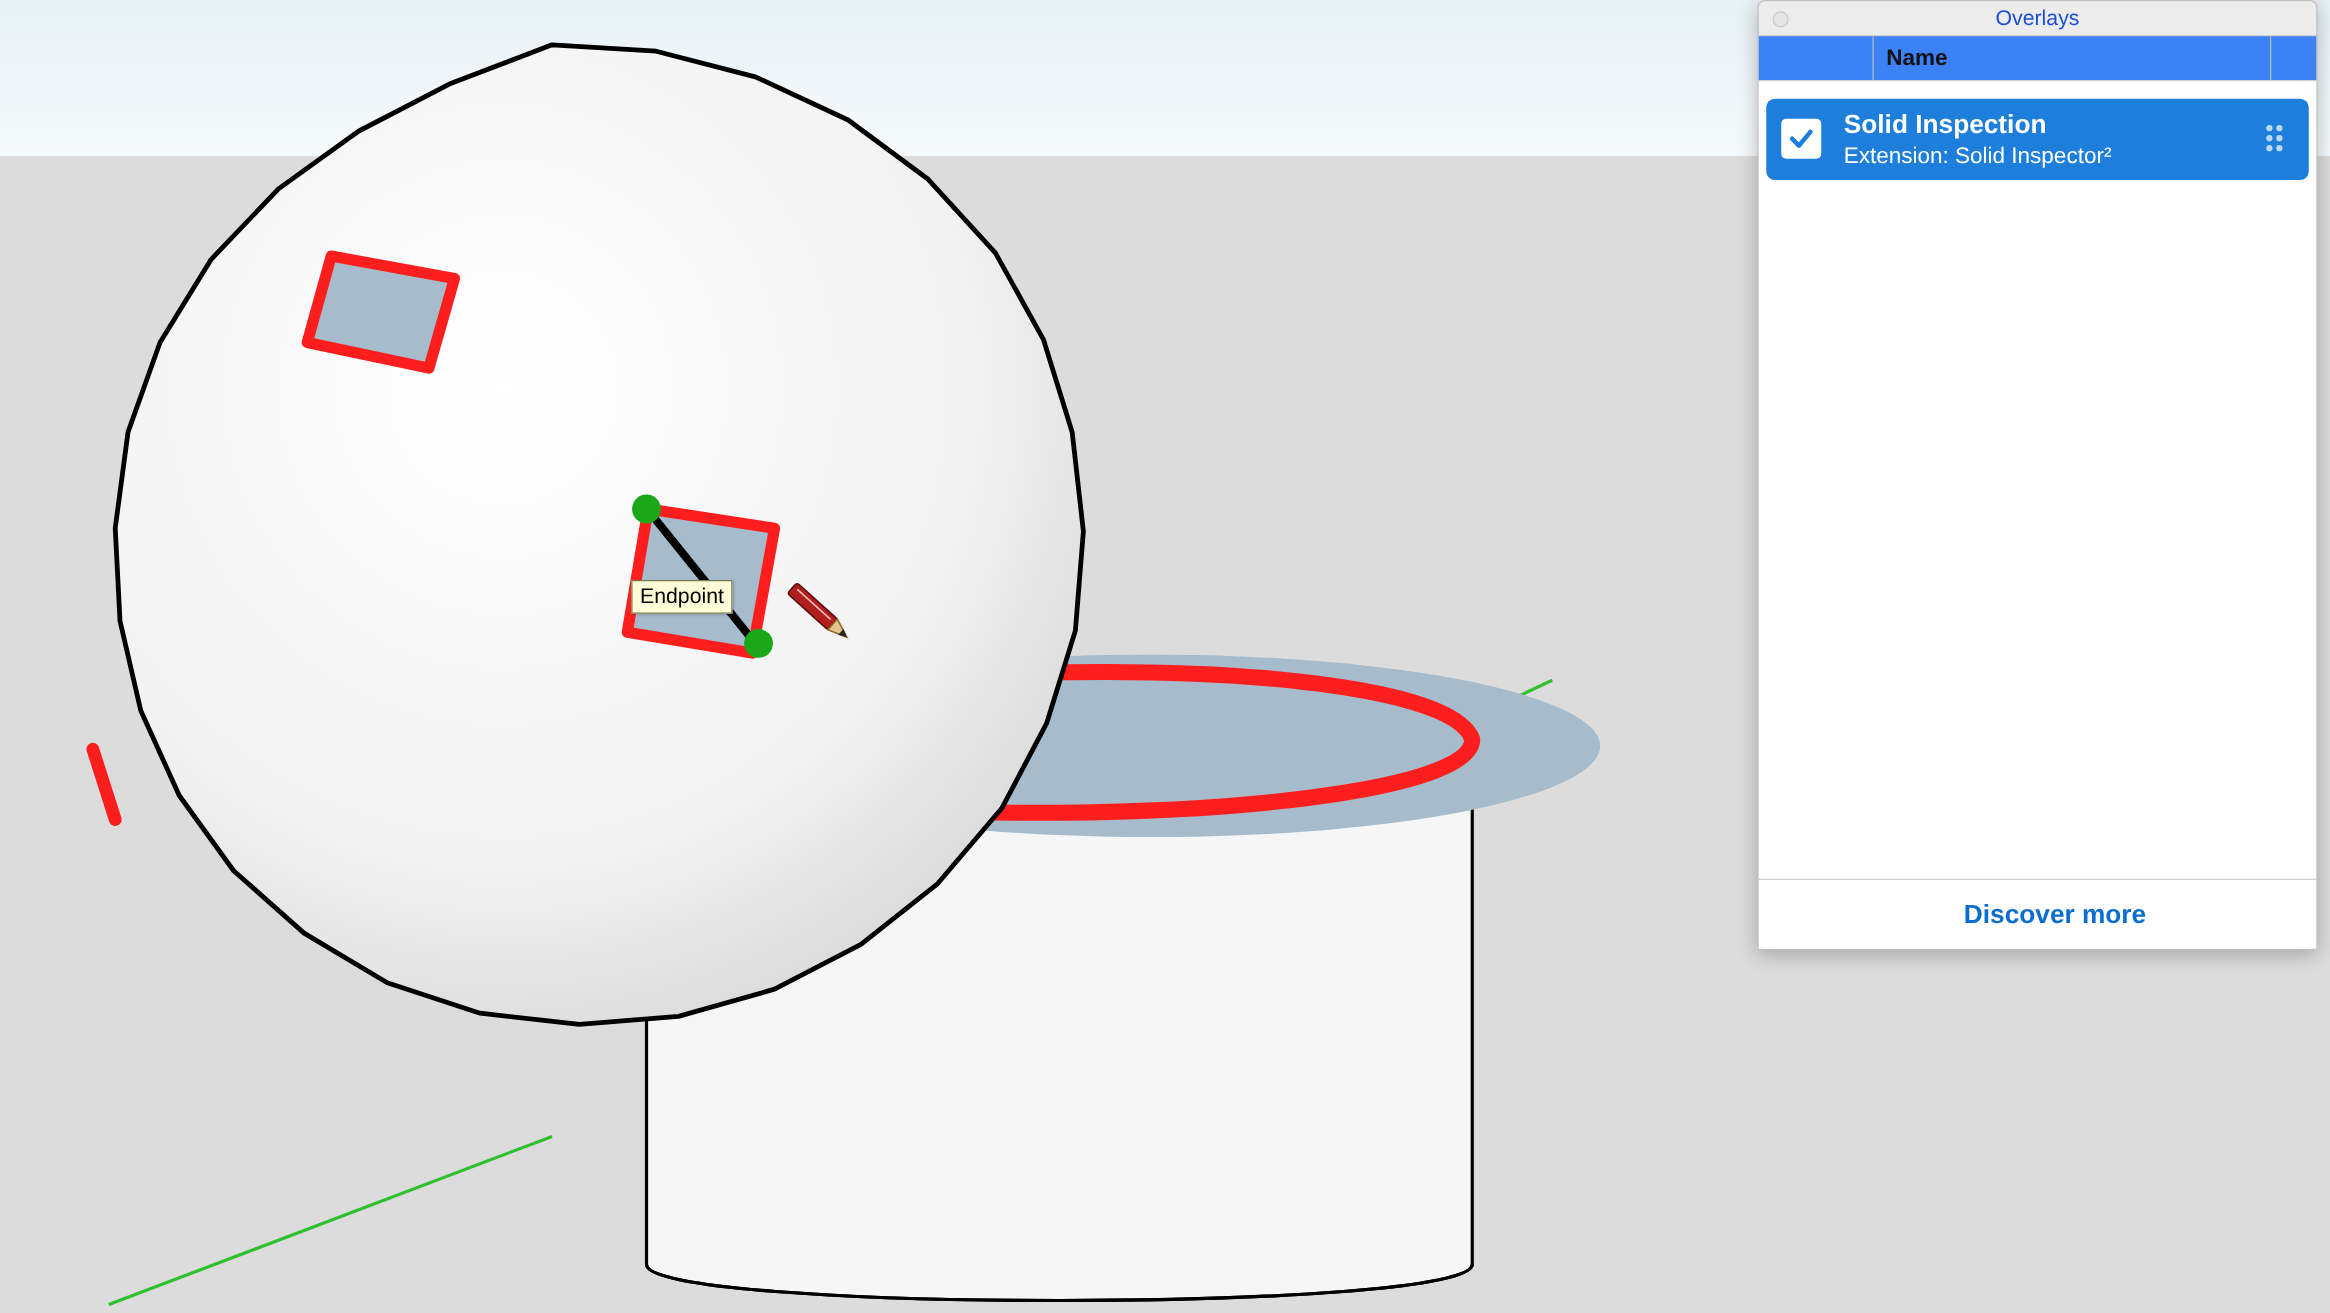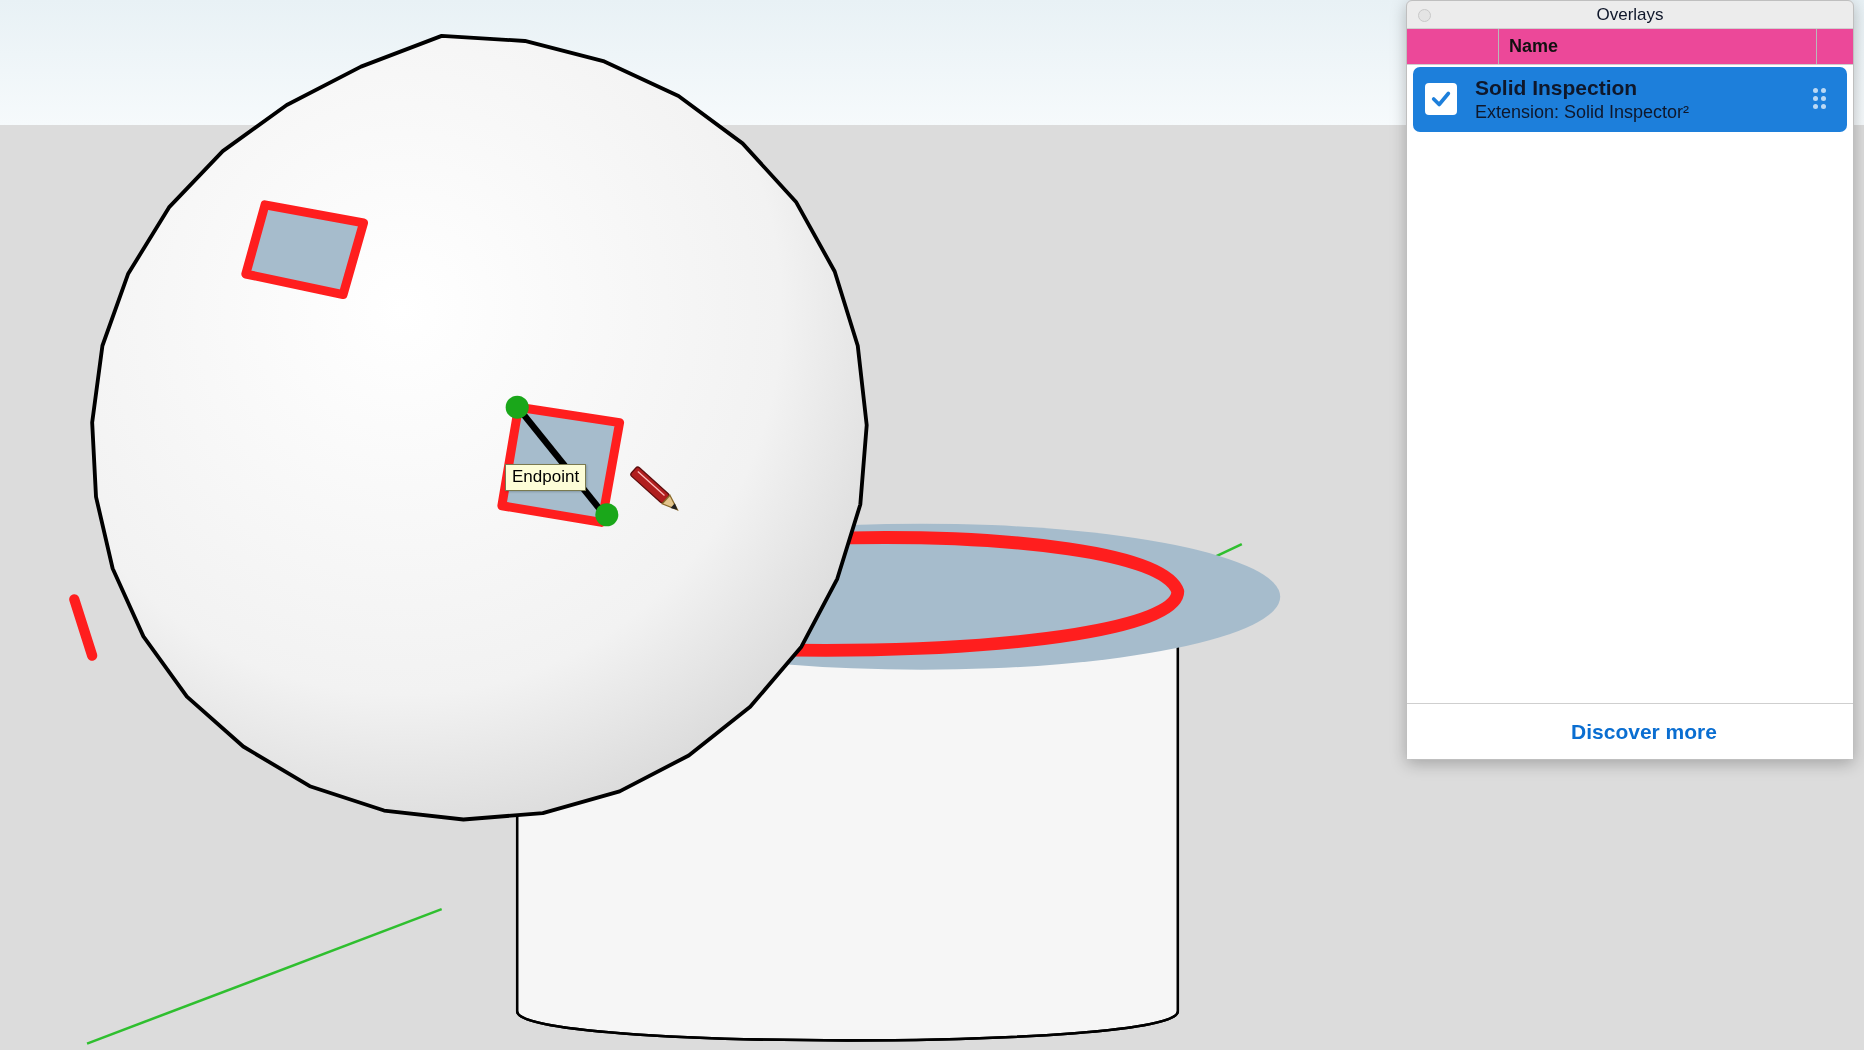--- a/index.html
+++ b/index.html
@@ -51,50 +51,50 @@
     display: flex; align-items: center; height: 27px;
     position: relative;
   }
   .traffic-dot {
     position: absolute; left: 11px; top: 8px;
     width: 13px; height: 13px; border-radius: 50%;
     background: #e4e4e4; border: 1px solid #c9c9c9;
   }
   .overlays-title {
     flex: 1; text-align: center;
-    font-size: 17px; color: #0f172a; font-weight: 500;
+    font-size: 17px; color: #1d4ed8; font-weight: 500;
   }
   .overlays-header {
     display: flex; align-items: stretch;
     border-top: 1px solid #cfcfcf;
     height: 36px;
-    background: #ec4899;
+    background: #3b82f6;
   }
   .ovh-cell {
     display: flex; align-items: center;
     border-right: 1px solid #b9b9b9;
     padding: 0 10px;
     font-size: 18px; font-weight: 600; color: #111;
   }
   .ovh-checkbox-col { width: 92px; }
   .ovh-name-col { flex: 1; }
   .ovh-grip-col { width: 36px; border-right: none; }
 
   .overlays-body {
     flex: 1; background: #fff;
     border-top: 1px solid #cfcfcf;
     overflow-y: auto;
     padding-top: 2px;
   }
   .overlay-row {
     display: flex; align-items: center;
     background: #1d7fdb;
-    color: #0f172a;
+    color: #ffffff;
     border-radius: 7px;
-    margin: 0 6px 4px 6px;
+    margin: 12px 6px 4px 6px;
     padding: 8px 8px;
     min-height: 64px;
   }
   .overlay-check {
     width: 32px; height: 32px;
     background: #fff;
     border-radius: 4px;
     display: flex; align-items: center; justify-content: center;
     margin: 0 18px 0 4px;
     flex-shrink: 0;

